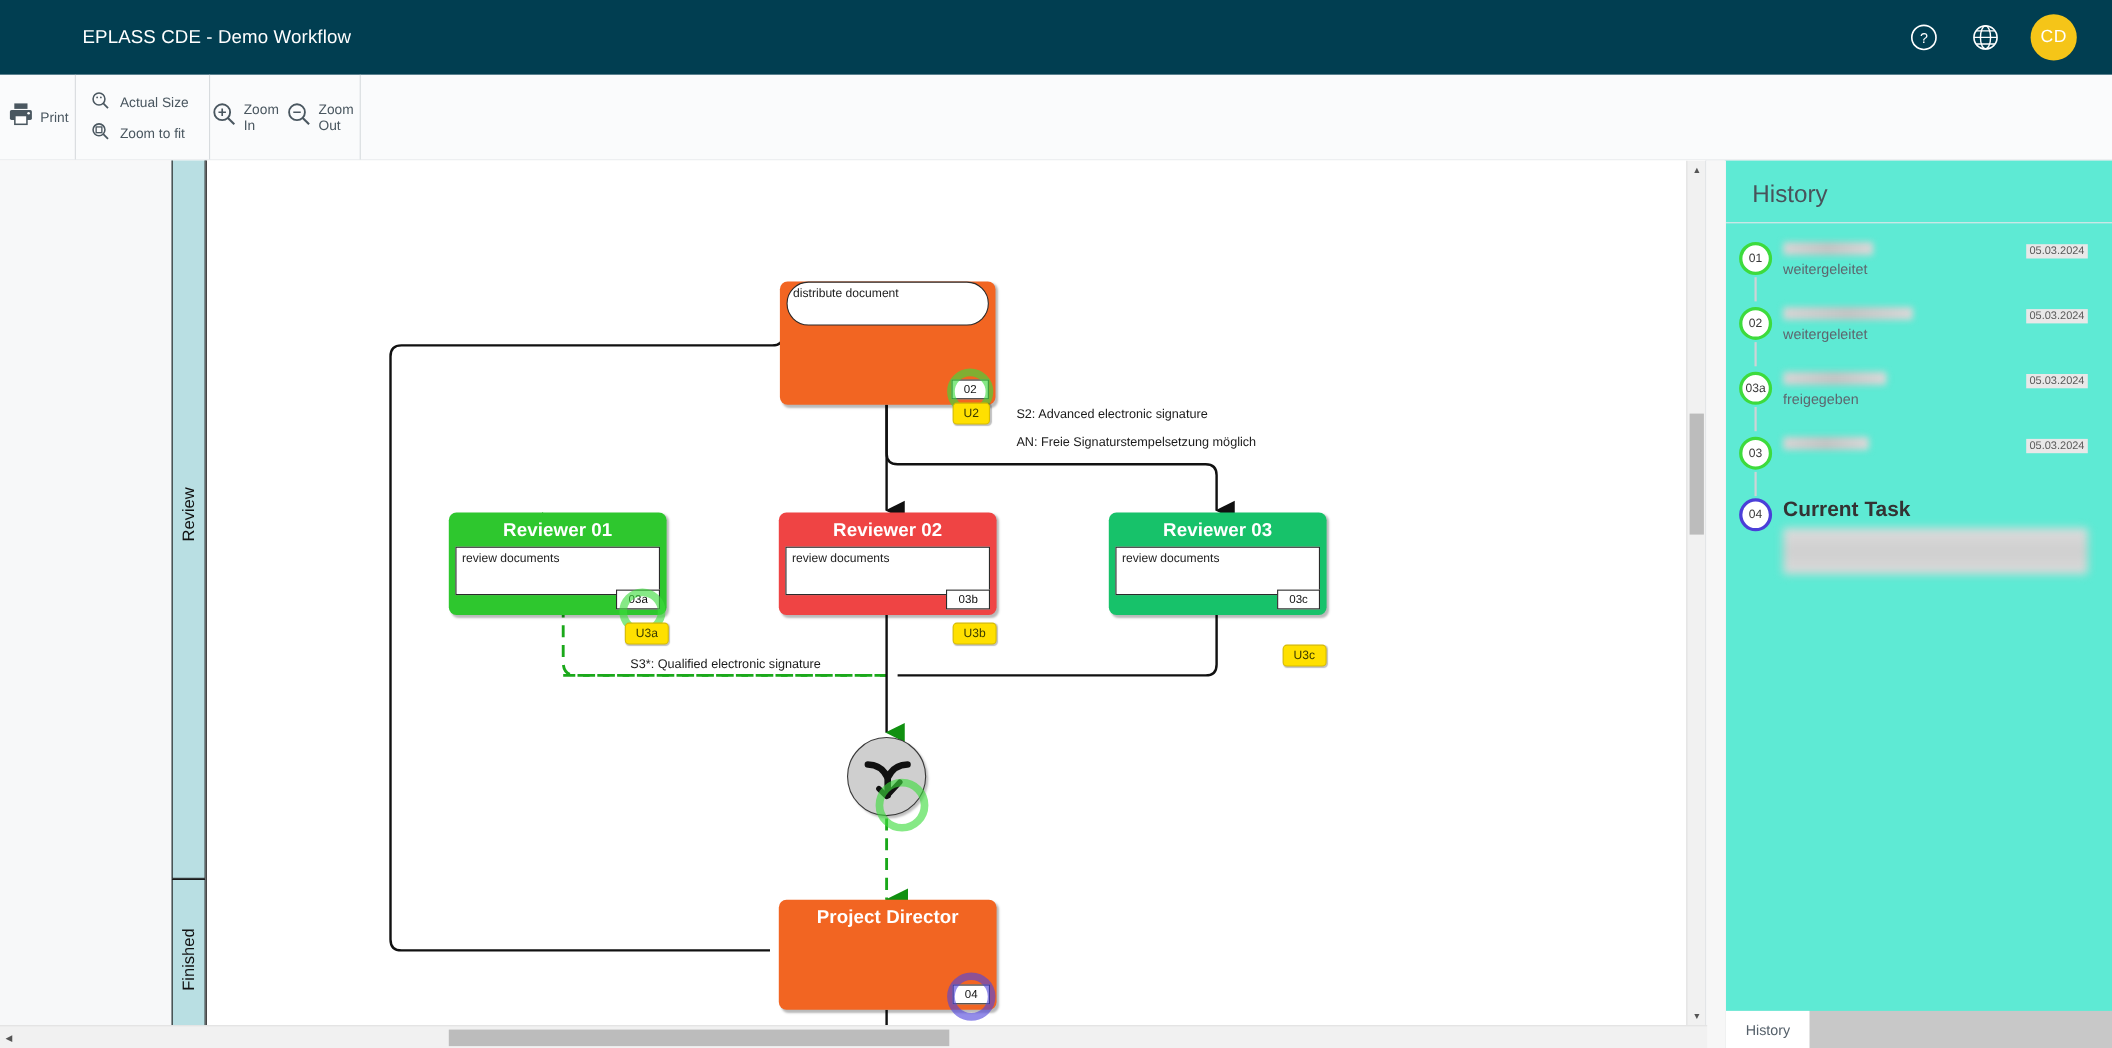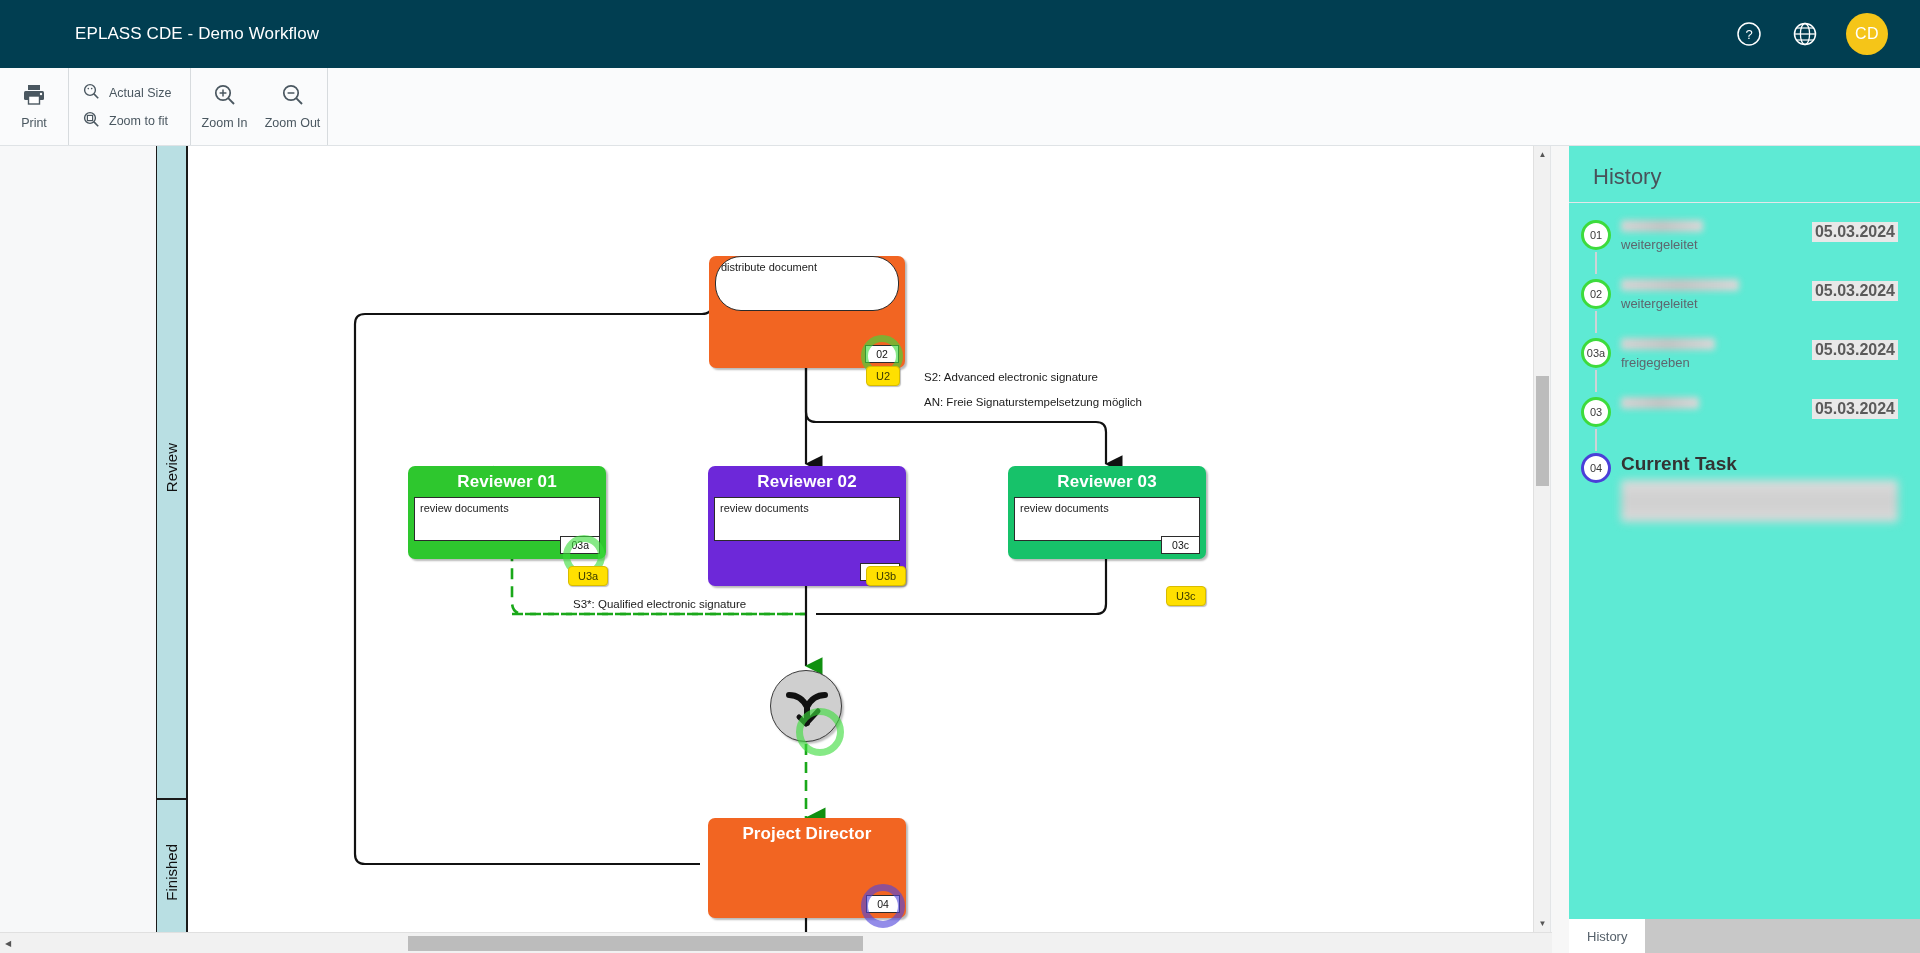--- a/index.html
+++ b/index.html
@@ -47,21 +47,21 @@
   
   .toolbar {
     position:absolute; left:0; top:68px; width:1920px; height:78px;
     background:#fafbfc; border-bottom:1px solid #dfe3e6;
     display:flex; align-items:stretch;
   }
   .tb-group {
     display:flex; align-items:stretch; border-right:1px solid #d7dbde;
   }
   .tb-btn {
-    width:68px; display:flex; flex-direction:column;
+    width:68px; display:flex; flex-direction:row;
     align-items:center; justify-content:center; gap:5px;
     cursor:pointer; color:#44525c;
   }
   .tb-btn .lbl { font-size:12.5px; color:#4a5760; }
   .tb-stack {
     display:flex; flex-direction:column; justify-content:center;
     padding:0 18px 0 14px; gap:8px;
   }
   .tb-row {
     display:flex; align-items:center; gap:9px; cursor:pointer;
@@ -191,21 +191,21 @@
   .hist-conn {
     position:absolute; left:26px; top:32px; width:2px; height:22px; background:#cfd3d6;
   }
   .redact {
     height:12px; border-radius:2px; margin-top:3px;
     background:linear-gradient(90deg,#d5d5d5,#c4c4c4,#d8d8d8);
     filter:blur(3px);
   }
   .hist-date {
     position:absolute; right:22px; top:2px;
-    font-size:16px; color:#5a5a5a; background:#e8e8e8; padding:1px 3px;font-weight:bold;
+    font-size:10px; color:#5a5a5a; background:#e8e8e8; padding:1px 3px;
   }
   .hist-status { font-size:13px; color:#5d666e; margin-top:5px; }
   .cur-title { font-size:19px; font-weight:bold; color:#333; }
   .cur-block {
     margin-top:5px; height:42px; border-radius:2px;
     background:linear-gradient(180deg,#dcdcdc,#cfcfcf,#dadada);
     filter:blur(4px);
   }
   .hist-footer {
     position:absolute; left:0; bottom:0; width:352px; height:34px;
@@ -346,37 +346,37 @@
         <path d="M 806,412 L 806,520" fill="none" stroke="#111111" stroke-width="2.2" marker-end="url(#ahGreen)"></path>
 
         <path d="M 1106,412 L 1106,458 Q 1106,468 1096,468 L 816,468" fill="none" stroke="#111111" stroke-width="2.2" stroke-linejoin="round"></path>
 
         <path d="M 806,598 L 806,672" fill="none" stroke="#1aa81a" stroke-width="2.6" stroke-dasharray="11,7" marker-end="url(#ahGreen)"></path>
 
         <path d="M 806,772 L 806,876" fill="none" stroke="#111111" stroke-width="2.2" marker-end="url(#ahBlack)"></path>
       </svg>
 
       <div class="node" style="left:709px; top:110px; width:196px; height:112px; background:#f26522;">
-        <div class="body" style="margin-top:0; height:55px;border-radius:26px;">distribute document</div>
+        <div class="body" style="margin-top:0; height:40px;border-radius:26px;">distribute document</div>
         <div class="idbadge">02</div>
       </div>
       <div class="ring" style="left:861px; top:189px; width:42px; height:42px;"></div>
       <div class="ubadge" style="left:866px; top:220px;">U2</div>
       <div class="sig-label" style="left:924px; top:225px;">S2: Advanced electronic signature</div>
       <div class="sig-label" style="left:924px; top:250px;">AN: Freie Signaturstempelsetzung möglich</div>
 
       <div class="node" style="left:408px; top:320px; width:198px; height:93px; background:#2ec72e;">
         <div class="ttl">Reviewer 01</div>
         <div class="body">review documents</div>
         <div class="idbadge">03a</div>
       </div>
       <div class="ring" style="left:563px; top:389px; width:42px; height:42px;"></div>
       <div class="ubadge" style="left:568px; top:420px;">U3a</div>
 
-      <div class="node" style="left:708px; top:320px; width:198px; height:120px; background:#6d28d9;">
+      <div class="node" style="left:708px; top:320px; width:198px; height:93px; background:#ef4444;">
         <div class="ttl">Reviewer 02</div>
         <div class="body">review documents</div>
         <div class="idbadge">03b</div>
       </div>
       <div class="ubadge" style="left:866px; top:420px;">U3b</div>
 
       <div class="node" style="left:1008px; top:320px; width:198px; height:93px; background:#17c26a;">
         <div class="ttl">Reviewer 03</div>
         <div class="body">review documents</div>
         <div class="idbadge">03c</div>

